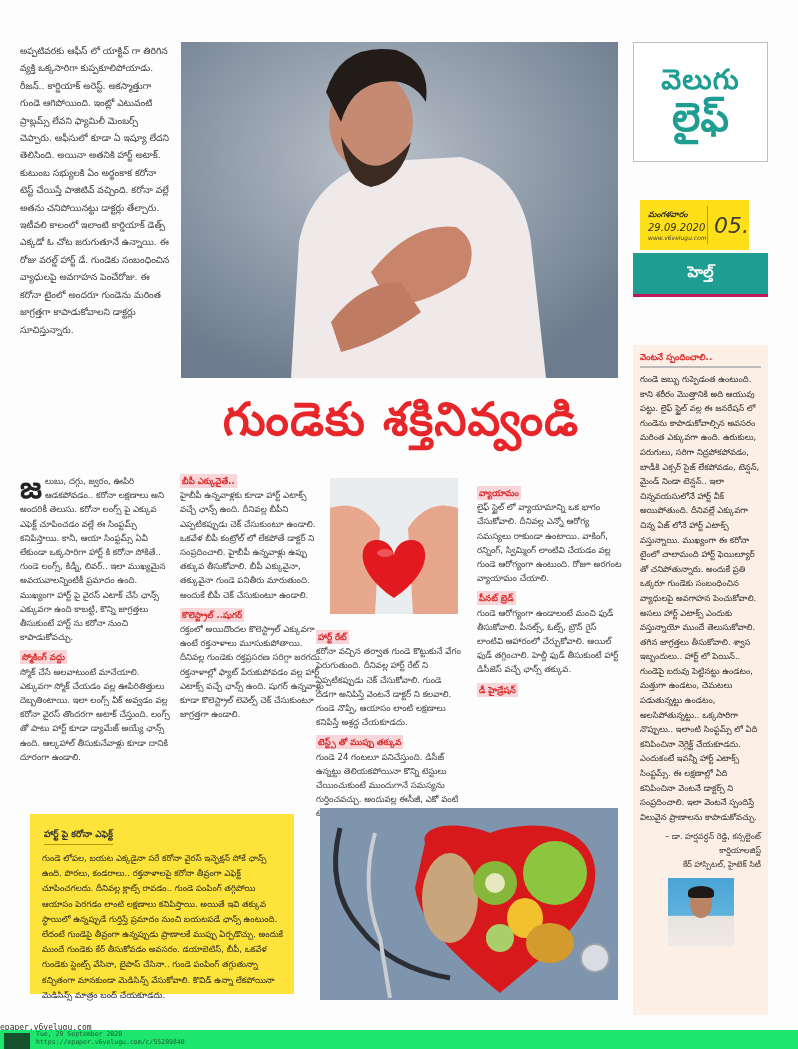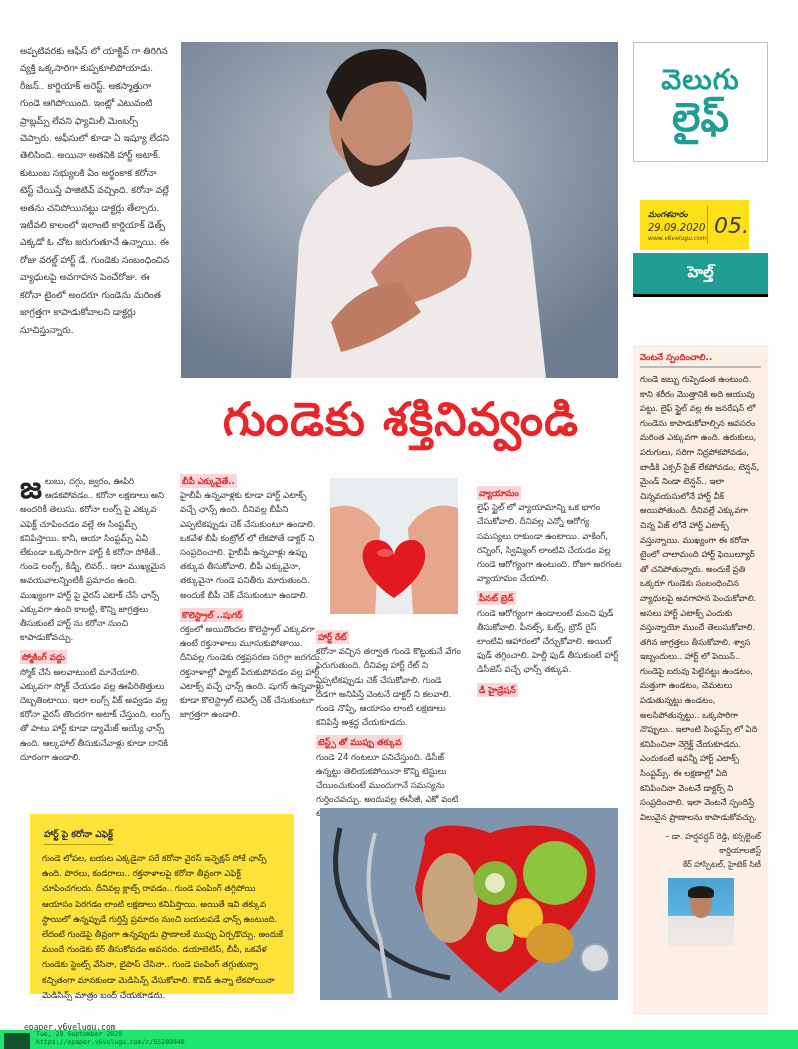--- a/index.html
+++ b/index.html
@@ -28,21 +28,21 @@
   #mast-bottom { color: #1e9d93; font-weight: bold; font-size: 40px; line-height: 44px; }
   #date-box { position: absolute; left: 640px; top: 200px; width: 109px; height: 50px; background: #fde01a;
     display: flex; align-items: center; font-style: italic; }
   #date-left { padding-left: 8px; width: 80px; border-right: 1px solid #b89b00; height: 38px; display: flex; flex-direction: column; justify-content: center; }
   #date-day { font-size: 8px; font-weight: bold; color: #333; }
   #date-val { font-size: 10px; color: #333; line-height: 13px; }
   #date-web { font-size: 6px; color: #444; }
   #page-no { font-size: 22px; color: #3c3c3c; padding-left: 6px; }
   #section-box { position: absolute; left: 633px; top: 253px; width: 135px; height: 44px; background: #1e9d93;
     color: #fff; font-weight: bold; font-size: 15px; display: flex; align-items: center; justify-content: center;
-    border-bottom: 3px solid #000000; }
+    border-bottom: 3px solid #be185d; }
 
   
   #side-col { position: absolute; left: 633px; top: 345px; width: 135px; height: 670px; background: #fcf0e6; padding: 5px 7px; }
   #side-col .subhead { margin-top: 0; border-bottom: 2px solid #bbb; padding-bottom: 2px; margin-bottom: 4px; display: block; }
   #side-col .col-text { font-size: 8.4px; line-height: 14.6px; color: #2f2f2f; }
   #side-byline { text-align: right; font-size: 8px; line-height: 14px; margin-top: 6px; color: #333; }
   #author-photo { width: 66px; height: 68px; margin: 6px auto 0 auto; background: linear-gradient(180deg, #4aa4d4 0%, #5fb2de 55%, #e7e3df 56%, #efeae6 100%); position: relative; overflow: hidden; }
   #author-photo .face { position: absolute; left: 22px; top: 12px; width: 22px; height: 28px; border-radius: 45% 45% 50% 50%; background: #b98466; }
   #author-photo .hair { position: absolute; left: 20px; top: 8px; width: 26px; height: 12px; border-radius: 50% 50% 20% 20%; background: #1f1a17; }
 
@@ -62,21 +62,21 @@
 
   
   #yellow-box { position: absolute; left: 30px; top: 814px; width: 264px; height: 180px; background: #fde33a; padding: 8px 8px; }
   #yellow-box .ytitle { font-size: 9px; font-weight: bold; color: #333; border-bottom: 1px solid #b39b00; display: inline-block; padding-bottom: 3px; margin-bottom: 6px; margin-left: 6px; }
   #yellow-box .col-text { font-size: 8.5px; line-height: 15.2px; color: #2a2a2a; padding-left: 4px; }
 
   #food-photo { position: absolute; left: 320px; top: 808px; width: 298px; height: 192px; background: #7c93ab; overflow: hidden; }
   #food-photo svg { width: 100%; height: 100%; }
 
   
-  #footer-site { position: absolute; left: 0; top: 1023px; font-family: "DejaVu Sans Mono", monospace; font-size: 8px; color: #333; padding-left: 24px; }
+  #footer-site { position: absolute; left: 0; top: 1023px; font-family: "DejaVu Sans Mono", monospace; font-size: 8px; color: #333; }
   #footer-bar { position: absolute; left: 0; top: 1030px; width: 798px; height: 19px; background: #1ee56d; }
   #footer-logo { position: absolute; left: 4px; top: 3px; font-size: 7px; color: #fff; font-weight: bold; background: #14532d; padding: 19px 3px; }
   #footer-date { position: absolute; left: 36px; top: 0px; font-family: "DejaVu Sans Mono", monospace; font-size: 6.5px; color: #1a5e34; line-height: 8px; }
   #footer-url { position: absolute; left: 36px; top: 8px; font-family: "DejaVu Sans Mono", monospace; font-size: 6.5px; color: #1a5e34; line-height: 8px; }
 </style>
 </head>
 <body>
 
 <div id="left-col">
   <div class="col-text">అప్పటివరకు ఆఫీస్ లో యాక్టివ్ గా తిరిగిన వ్యక్తి ఒక్కసారిగా కుప్పకూలిపోయాడు. రీజన్.. కార్డియాక్ అరెస్ట్. అకస్మాత్తుగా గుండె ఆగిపోయింది. ఇంట్లో ఎటువంటి ప్రాబ్లమ్స్ లేవని ఫ్యామిలీ మెంబర్స్ చెప్పారు. ఆఫీసులో కూడా ఏ ఇష్యూ లేదని తెలిసింది. అయినా అతనికి హార్ట్ అటాక్. కుటుంబ సభ్యులకి ఏం అర్థంకాక కరోనా టెస్ట్ చేయిస్తే పాజిటివ్ వచ్చింది. కరోనా వల్లే అతను చనిపోయినట్టు డాక్టర్లు తేల్చారు. ఇటీవలి కాలంలో ఇలాంటి కార్డియాక్ డెత్స్ ఎక్కడో ఓ చోట జరుగుతూనే ఉన్నాయి. ఈ రోజు వరల్డ్ హార్ట్ డే. గుండెకు సంబంధించిన వ్యాధులపై అవగాహన పెంచేరోజు. ఈ కరోనా టైంలో అందరూ గుండెను మరింత జాగ్రత్తగా కాపాడుకోవాలని డాక్టర్లు సూచిస్తున్నారు.</div>

